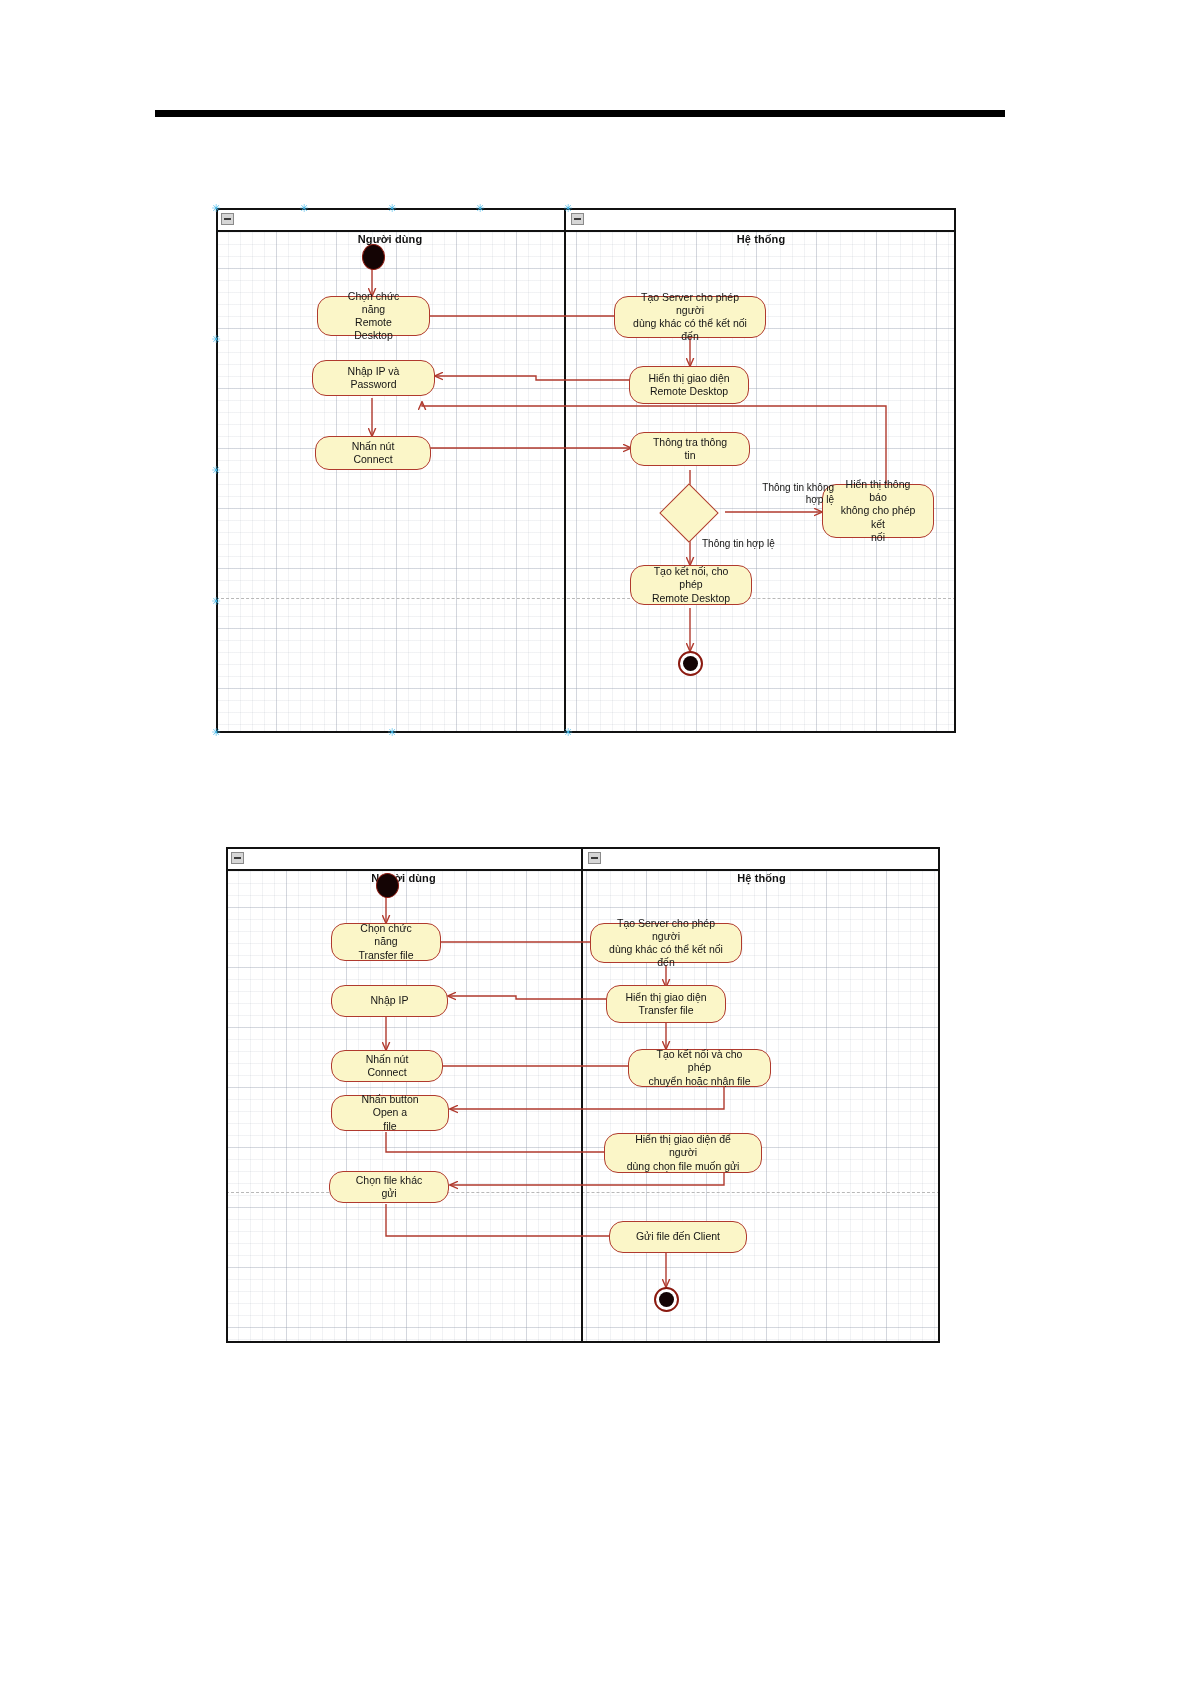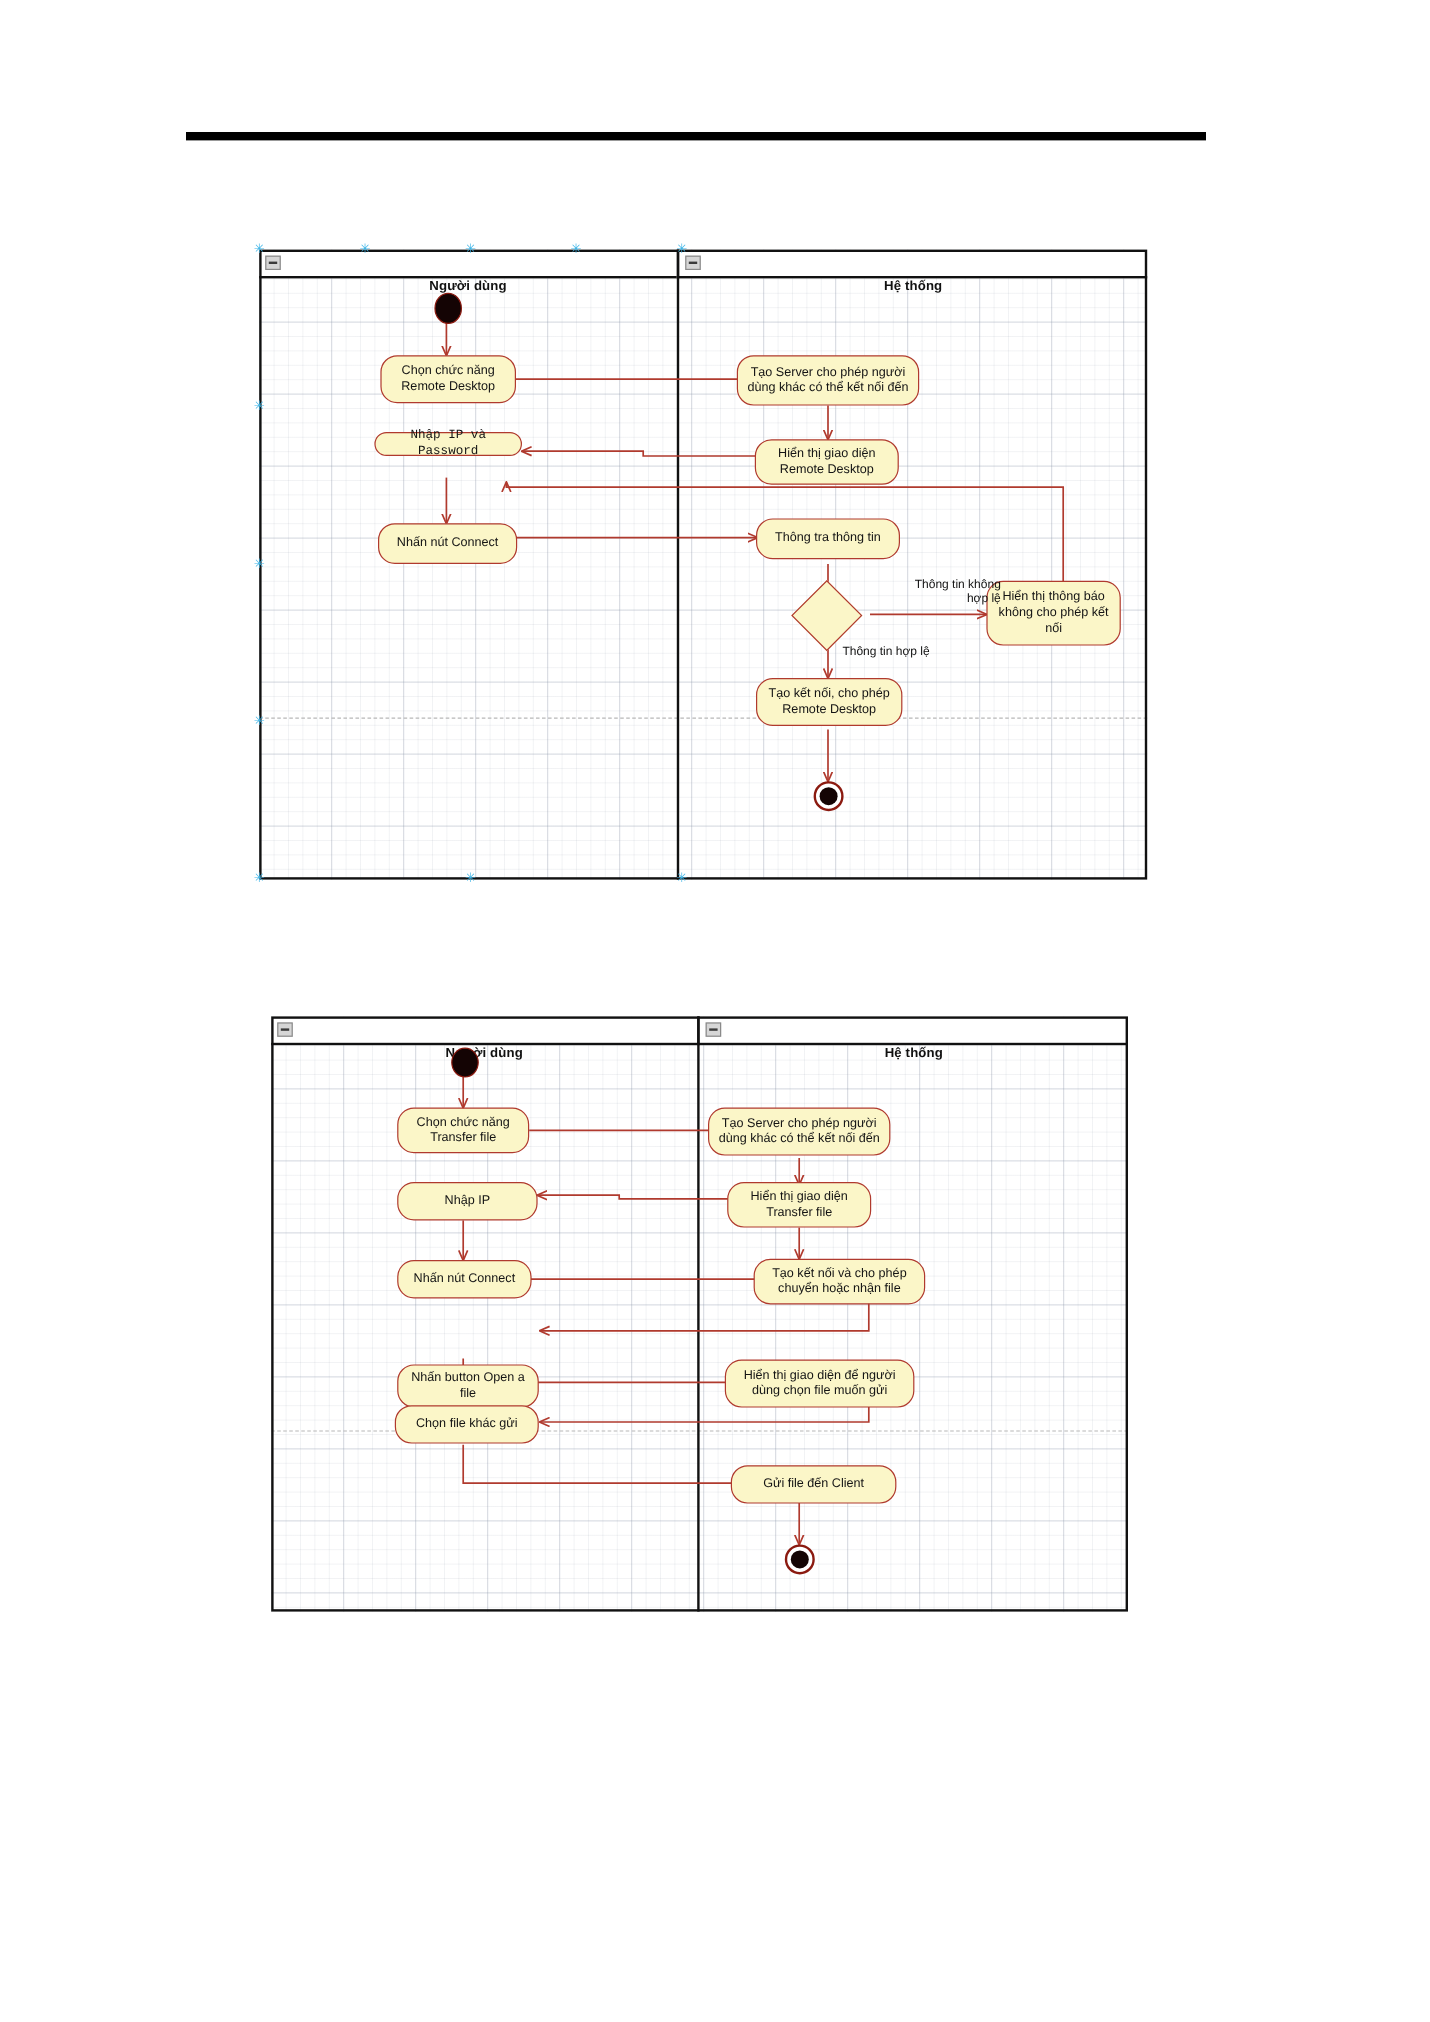--- a/index.html
+++ b/index.html
@@ -119,21 +119,21 @@
     background: #fbf6c8;
     border: 1.6px solid #b03a2e;
     border-radius: 14px;
     display: flex;
     align-items: center;
     justify-content: center;
     text-align: center;
     font-size: 10.5px;
     line-height: 1.25;
     color: #141414;
-    padding: 2px 1px;
+    padding: 2px 17px;
     white-space: pre-line;
   }
 
   .decision {
     position: absolute;
     background: #fbf6c8;
     border: 1.6px solid #b03a2e;
     transform: rotate(45deg);
     box-sizing: border-box;
   }
@@ -254,21 +254,21 @@
     </svg>
 
     <div class="start-node" style="left:146px; top:36px; width:21px; height:24px;"></div>
 
     <div class="node" style="left:101px; top:88px; width:113px; height:40px;">Chọn chức năng
 Remote Desktop</div>
 
     <div class="node" style="left:398px; top:88px; width:152px; height:42px;">Tạo Server cho phép người
 dùng khác có thể kết nối đến</div>
 
-    <div class="node" style="left:96px; top:152px; width:123px; height:20px;font-family:Liberation Mono, monospace;">Nhập IP và Password</div>
+    <div class="node" style="left:96px; top:152px; width:123px; height:36px;">Nhập IP và Password</div>
 
     <div class="node" style="left:413px; top:158px; width:120px; height:38px;">Hiển thị giao diện
 Remote Desktop</div>
 
     <div class="node" style="left:99px; top:228px; width:116px; height:34px;">Nhấn nút Connect</div>
 
     <div class="node" style="left:414px; top:224px; width:120px; height:34px;">Thông tra thông tin</div>
 
     <div class="decision" style="left:452px; top:284px; width:42px; height:42px;"></div>
 
@@ -360,21 +360,21 @@
     <div class="node" style="left:105px; top:138px; width:117px; height:32px;">Nhập IP</div>
 
     <div class="node" style="left:380px; top:138px; width:120px; height:38px;">Hiển thị giao diện
 Transfer file</div>
 
     <div class="node" style="left:105px; top:203px; width:112px; height:32px;">Nhấn nút Connect</div>
 
     <div class="node" style="left:378px; top:202px; width:143px; height:38px;margin-left:24px;">Tạo kết nối và cho phép
 chuyển hoặc nhận file</div>
 
-    <div class="node" style="left:105px; top:248px; width:118px; height:36px;margin-top:42px;">Nhấn button Open a
+    <div class="node" style="left:105px; top:248px; width:118px; height:36px;">Nhấn button Open a
 file</div>
 
     <div class="node" style="left:378px; top:286px; width:158px; height:40px;">Hiển thị giao diện để người
 dùng chọn file muốn gửi</div>
 
     <div class="node" style="left:103px; top:324px; width:120px; height:32px;">Chọn file khác gửi</div>
 
     <div class="node" style="left:383px; top:374px; width:138px; height:32px;">Gửi file đến Client</div>
 
     <div class="end-node" style="left:428px; top:440px; width:25px; height:25px;"></div>

